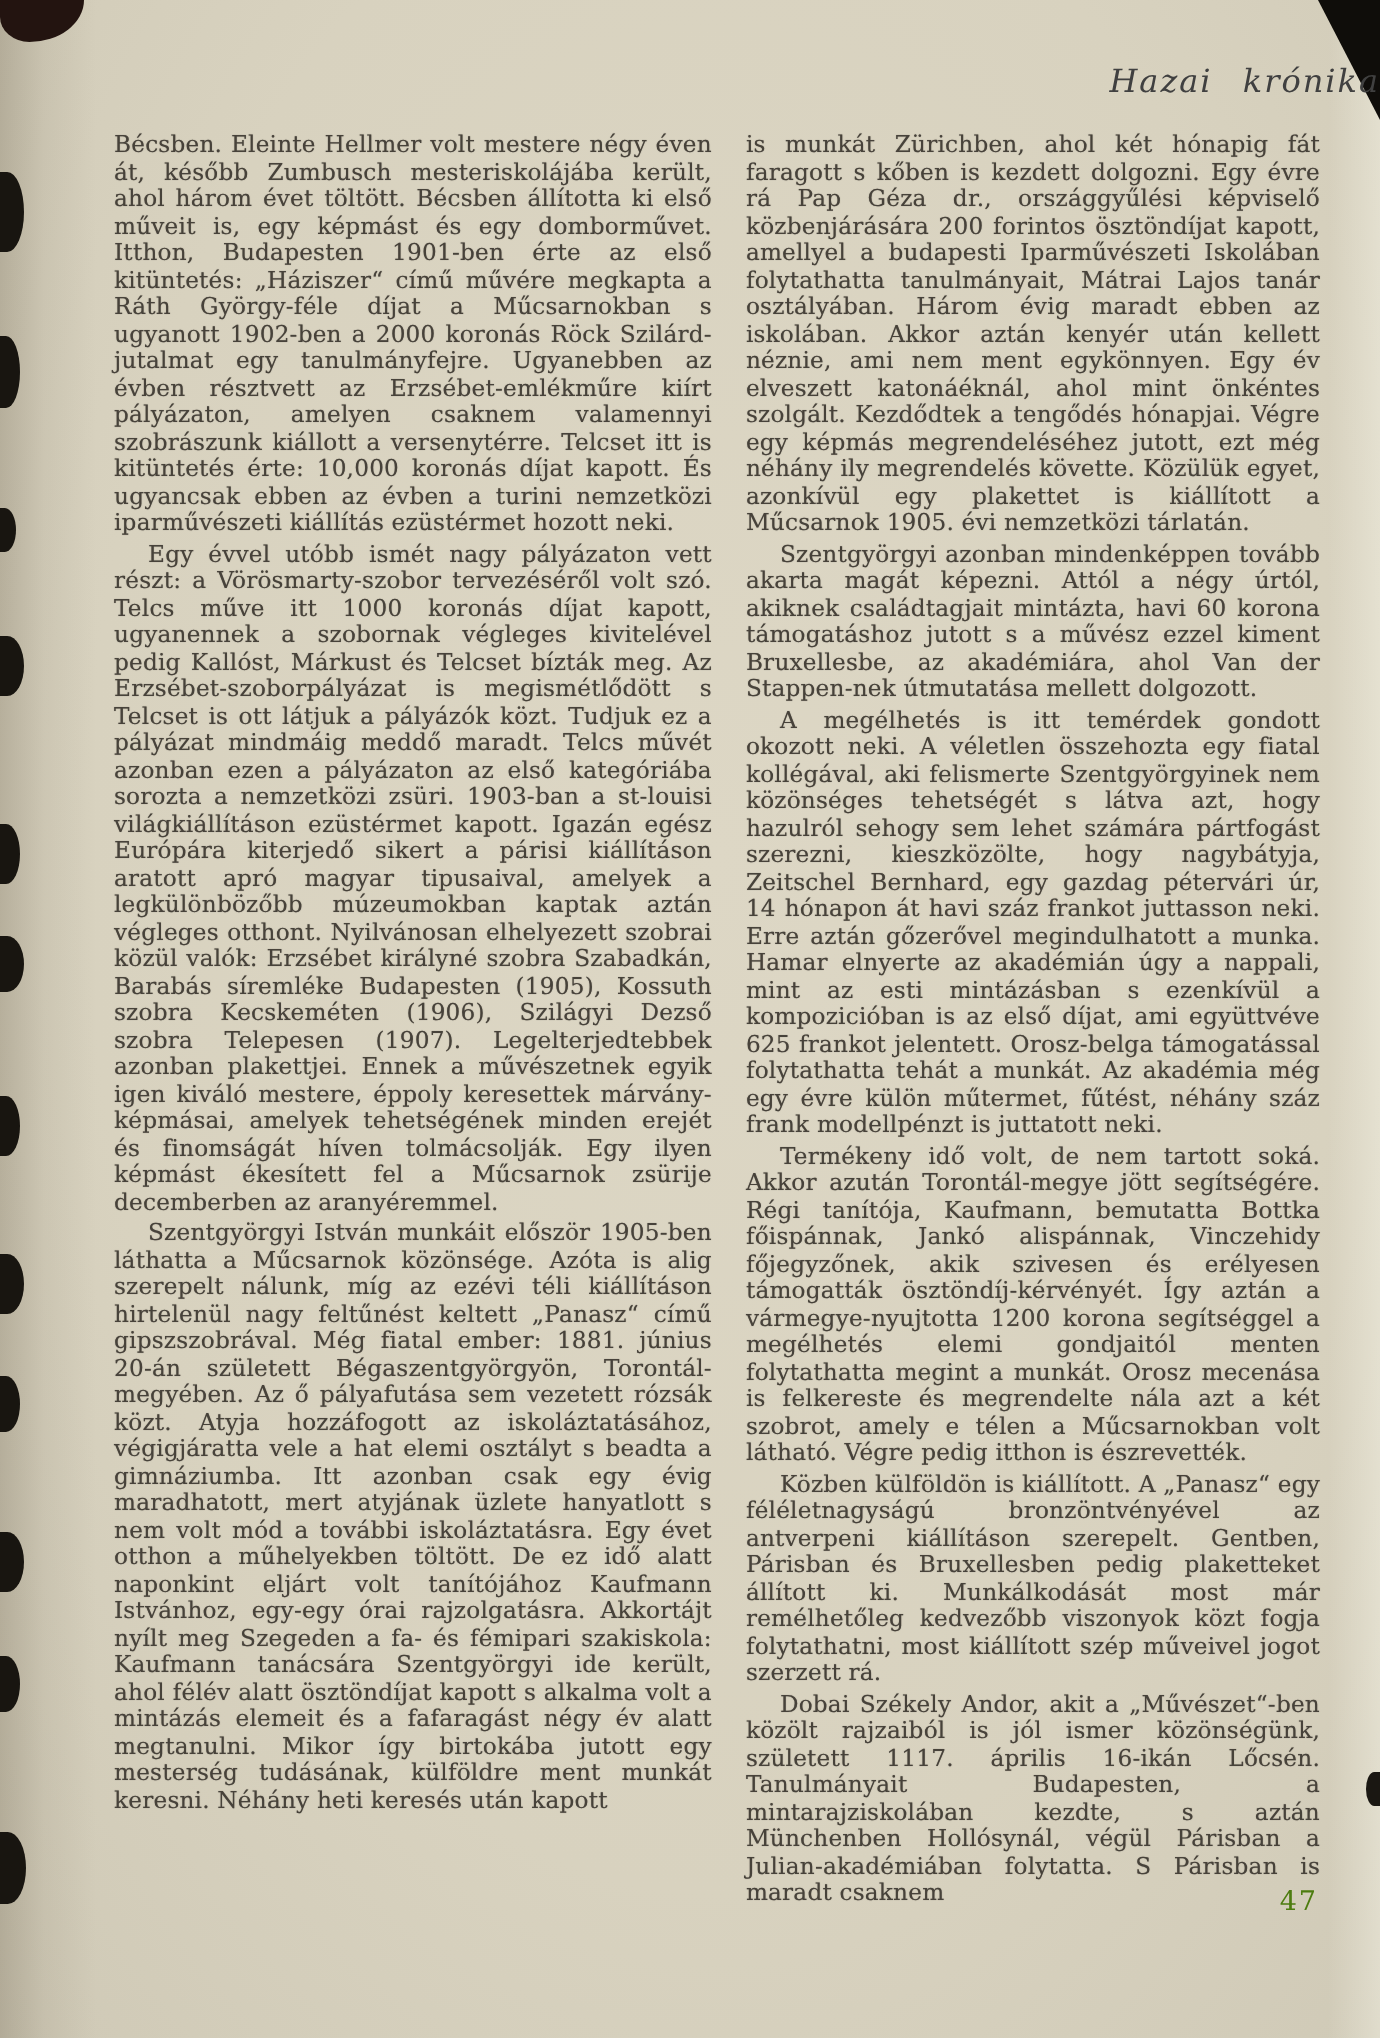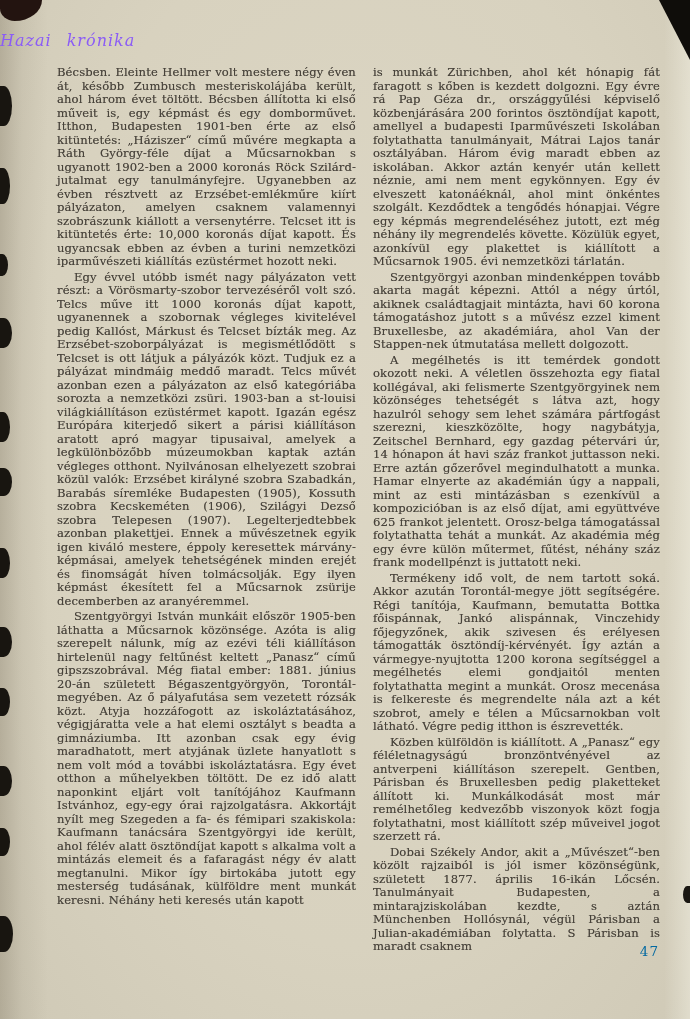--- a/index.html
+++ b/index.html
@@ -9,26 +9,26 @@
     overflow: hidden;
     font-family: "DejaVu Serif", "Liberation Serif", serif;
     background:
       linear-gradient(90deg, rgba(110,100,80,0.30) 0px, rgba(110,100,80,0.10) 22px, rgba(0,0,0,0) 48px),
       linear-gradient(270deg, rgba(255,255,244,0.35) 0px, rgba(0,0,0,0) 26px),
       radial-gradient(ellipse at 52% 42%, #ddd7c5 0%, #d8d2bf 62%, #cfc9b6 100%);
   }
   .page-header {
     position: absolute;
     top: 31px; left: 0; width: 100%;
-    text-align: left;
+    text-align: right;
     font-style: italic;
     font-size: 16px;
     letter-spacing: 1px;
     word-spacing: 9px;
-    color: #8b5cf6;
+    color: #404040;
   }
   .columns {
     position: absolute;
     top: 64px; left: 55px;
     width: 607px;
     display: flex;
     gap: 13px;
   }
   .column { box-sizing: border-box; }
   .column-left  { width: 306px; }
@@ -42,21 +42,21 @@
     color: #47423a;
     letter-spacing: 0.1px;
     text-shadow: 0 0 0.5px rgba(71,66,58,0.55);
   }
   .column p.continuation { text-indent: 0; }
   .page-number {
     position: absolute;
     top: 943px; right: 31px;
     font-size: 13.5px;
     letter-spacing: 1px;
-    color: #0369a1;
+    color: #4d7c0f;
   }
   .blot {
     position: absolute;
     left: 0;
     background: #181510;
     border-radius: 0 70% 70% 0 / 0 50% 50% 0;
   }
   .corner-fold {
     position: absolute;
     top: 0; left: 659px;
@@ -105,17 +105,17 @@
     <p class="continuation">Bécsben. Eleinte Hellmer volt mestere négy éven át, később Zumbusch mesteriskolájába került, ahol három évet töltött. Bécsben állította ki első műveit is, egy képmást és egy domborművet. Itthon, Budapesten 1901-ben érte az első kitüntetés: „Háziszer“ című művére megkapta a Ráth György-féle díjat a Műcsarnokban s ugyanott 1902-ben a 2000 koronás Röck Szilárd-jutalmat egy tanulmányfejre. Ugyanebben az évben résztvett az Erzsébet-emlékműre kiírt pályázaton, amelyen csaknem valamennyi szobrászunk kiállott a versenytérre. Telcset itt is kitüntetés érte: 10,000 koronás díjat kapott. És ugyancsak ebben az évben a turini nemzetközi iparművészeti kiállítás ezüstérmet hozott neki.</p>
     <p>Egy évvel utóbb ismét nagy pályázaton vett részt: a Vörösmarty-szobor tervezéséről volt szó. Telcs műve itt 1000 koronás díjat kapott, ugyanennek a szobornak végleges kivitelével pedig Kallóst, Márkust és Telcset bízták meg. Az Erzsébet-szoborpályázat is megismétlődött s Telcset is ott látjuk a pályázók közt. Tudjuk ez a pályázat mindmáig meddő maradt. Telcs művét azonban ezen a pályázaton az első kategóriába sorozta a nemzetközi zsüri. 1903-ban a st-louisi világkiállításon ezüstérmet kapott. Igazán egész Európára kiterjedő sikert a párisi kiállításon aratott apró magyar tipusaival, amelyek a legkülönbözőbb múzeumokban kaptak aztán végleges otthont. Nyilvánosan elhelyezett szobrai közül valók: Erzsébet királyné szobra Szabadkán, Barabás síremléke Budapesten (1905), Kossuth szobra Kecskeméten (1906), Szilágyi Dezső szobra Telepesen (1907). Legelterjedtebbek azonban plakettjei. Ennek a művészetnek egyik igen kiváló mestere, éppoly keresettek márvány-képmásai, amelyek tehetségének minden erejét és finomságát híven tolmácsolják. Egy ilyen képmást ékesített fel a Műcsarnok zsürije decemberben az aranyéremmel.</p>
     <p>Szentgyörgyi István munkáit először 1905-ben láthatta a Műcsarnok közönsége. Azóta is alig szerepelt nálunk, míg az ezévi téli kiállításon hirtelenül nagy feltűnést keltett „Panasz“ című gipszszobrával. Még fiatal ember: 1881. június 20-án született Bégaszentgyörgyön, Torontál-megyében. Az ő pályafutása sem vezetett rózsák közt. Atyja hozzáfogott az iskoláztatásához, végigjáratta vele a hat elemi osztályt s beadta a gimnáziumba. Itt azonban csak egy évig maradhatott, mert atyjának üzlete hanyatlott s nem volt mód a további iskoláztatásra. Egy évet otthon a műhelyekben töltött. De ez idő alatt naponkint eljárt volt tanítójához Kaufmann Istvánhoz, egy-egy órai rajzolgatásra. Akkortájt nyílt meg Szegeden a fa- és fémipari szakiskola: Kaufmann tanácsára Szentgyörgyi ide került, ahol félév alatt ösztöndíjat kapott s alkalma volt a mintázás elemeit és a fafaragást négy év alatt megtanulni. Mikor így birtokába jutott egy mesterség tudásának, külföldre ment munkát keresni. Néhány heti keresés után kapott</p>
   </div>
   <div class="column column-right">
     <p class="continuation">is munkát Zürichben, ahol két hónapig fát faragott s kőben is kezdett dolgozni. Egy évre rá Pap Géza dr., országgyűlési képviselő közbenjárására 200 forintos ösztöndíjat kapott, amellyel a budapesti Iparművészeti Iskolában folytathatta tanulmányait, Mátrai Lajos tanár osztályában. Három évig maradt ebben az iskolában. Akkor aztán kenyér után kellett néznie, ami nem ment egykönnyen. Egy év elveszett katonáéknál, ahol mint önkéntes szolgált. Kezdődtek a tengődés hónapjai. Végre egy képmás megrendeléséhez jutott, ezt még néhány ily megrendelés követte. Közülük egyet, azonkívül egy plakettet is kiállított a Műcsarnok 1905. évi nemzetközi tárlatán.</p>
     <p>Szentgyörgyi azonban mindenképpen tovább akarta magát képezni. Attól a négy úrtól, akiknek családtagjait mintázta, havi 60 korona támogatáshoz jutott s a művész ezzel kiment Bruxellesbe, az akadémiára, ahol Van der Stappen-nek útmutatása mellett dolgozott.</p>
     <p>A megélhetés is itt temérdek gondott okozott neki. A véletlen összehozta egy fiatal kollégával, aki felismerte Szentgyörgyinek nem közönséges tehetségét s látva azt, hogy hazulról sehogy sem lehet számára pártfogást szerezni, kieszközölte, hogy nagybátyja, Zeitschel Bernhard, egy gazdag pétervári úr, 14 hónapon át havi száz frankot juttasson neki. Erre aztán gőzerővel megindulhatott a munka. Hamar elnyerte az akadémián úgy a nappali, mint az esti mintázásban s ezenkívül a kompozicióban is az első díjat, ami együttvéve 625 frankot jelentett. Orosz-belga támogatással folytathatta tehát a munkát. Az akadémia még egy évre külön műtermet, fűtést, néhány száz frank modellpénzt is juttatott neki.</p>
     <p>Termékeny idő volt, de nem tartott soká. Akkor azután Torontál-megye jött segítségére. Régi tanítója, Kaufmann, bemutatta Bottka főispánnak, Jankó alispánnak, Vinczehidy főjegyzőnek, akik szivesen és erélyesen támogatták ösztöndíj-kérvényét. Így aztán a vármegye-nyujtotta 1200 korona segítséggel a megélhetés elemi gondjaitól menten folytathatta megint a munkát. Orosz mecenása is felkereste és megrendelte nála azt a két szobrot, amely e télen a Műcsarnokban volt látható. Végre pedig itthon is észrevették.</p>
     <p>Közben külföldön is kiállított. A „Panasz“ egy féléletnagyságú bronzöntvényével az antverpeni kiállításon szerepelt. Gentben, Párisban és Bruxellesben pedig plaketteket állított ki. Munkálkodását most már remélhetőleg kedvezőbb viszonyok közt fogja folytathatni, most kiállított szép műveivel jogot szerzett rá.</p>
-    <p>Dobai Székely Andor, akit a „Művészet“-ben közölt rajzaiból is jól ismer közönségünk, született 1877. április 16-ikán Lőcsén. Tanulmányait Budapesten, a mintarajziskolában kezdte, s aztán Münchenben Hollósynál, végül Párisban a Julian-akadémiában folytatta. S Párisban is maradt csaknem</p>
+    <p>Dobai Székely Andor, akit a „Művészet“-ben közölt rajzaiból is jól ismer közönségünk, született 1117. április 16-ikán Lőcsén. Tanulmányait Budapesten, a mintarajziskolában kezdte, s aztán Münchenben Hollósynál, végül Párisban a Julian-akadémiában folytatta. S Párisban is maradt csaknem</p>
   </div>
 </div>
 
 <div class="page-number">47</div>
 
 </body></html>

